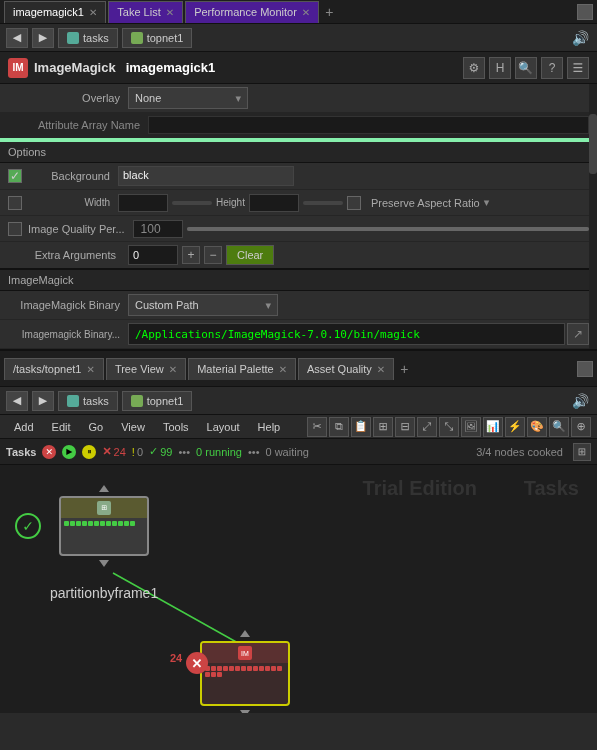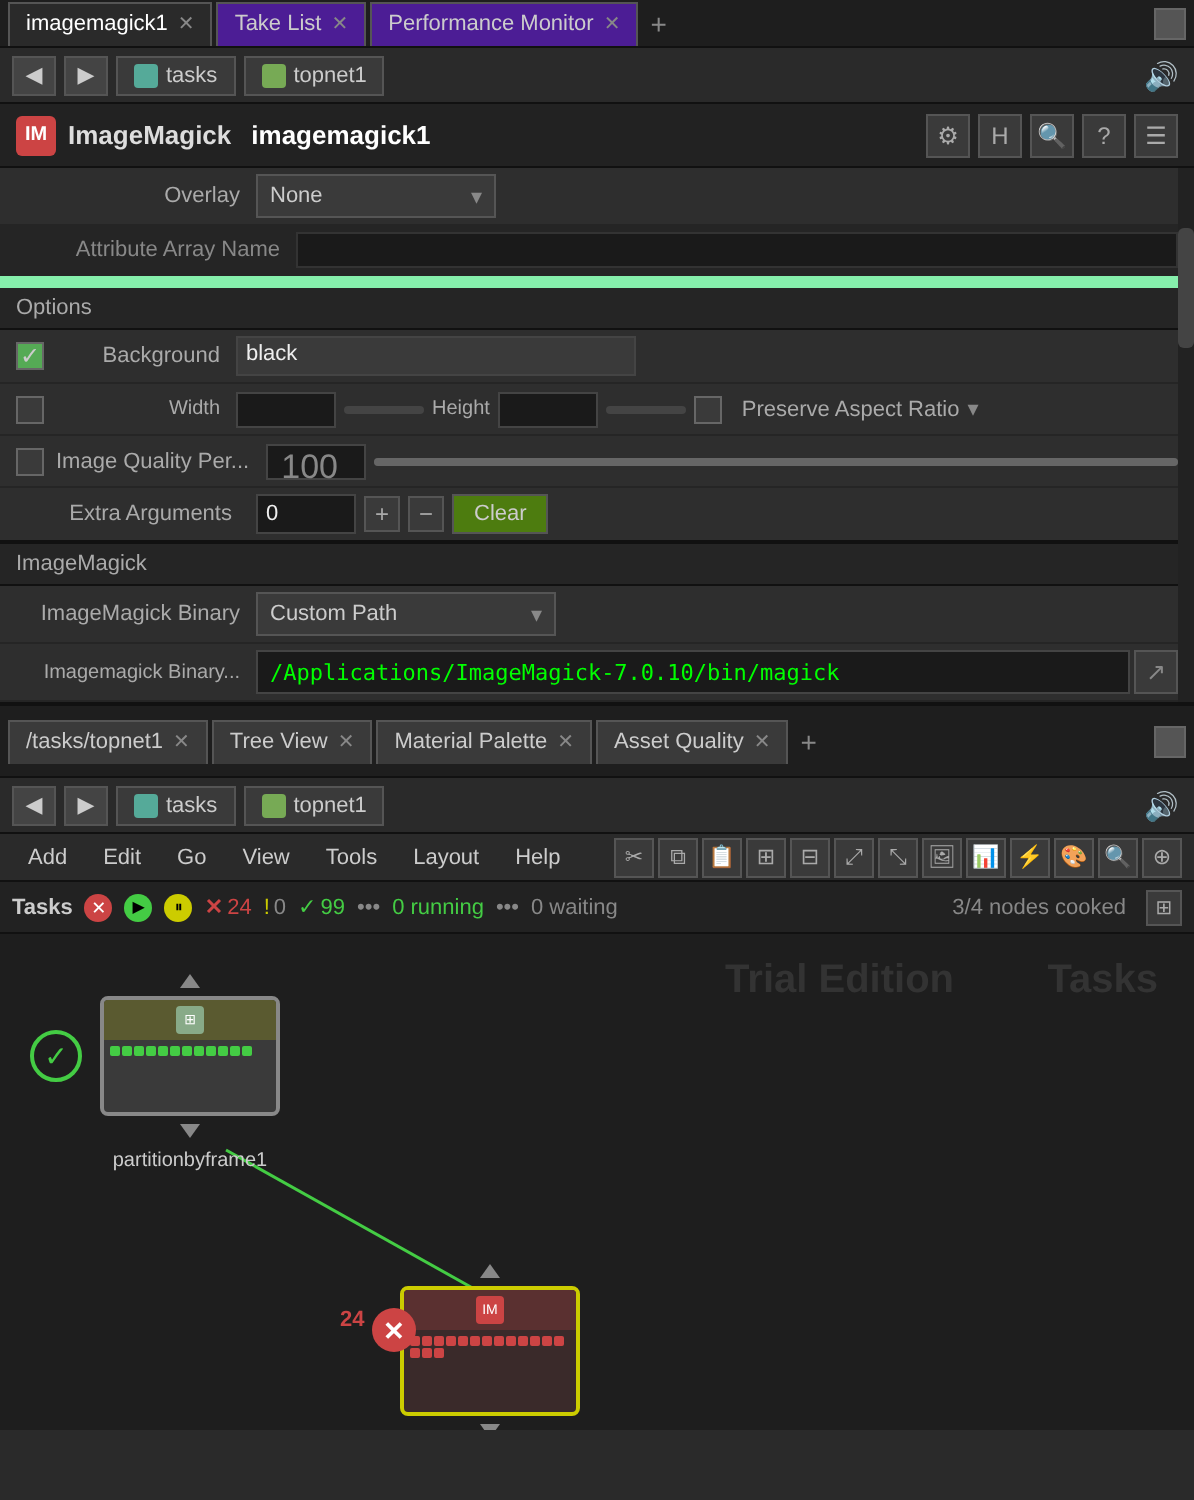--- a/index.html
+++ b/index.html
@@ -166,21 +166,21 @@
       cursor: pointer;
     }
 
     
     .section-header {
       background: #252525;
       padding: 4px 8px;
       font-size: 11px;
       color: #aaa;
       border-bottom: 1px solid #111;
-      border-top: 6px solid #86efac;
+      border-top: 4px solid #86efac;
     }
 
     
     .form-row {
       display: flex;
       align-items: center;
       padding: 3px 8px;
       min-height: 26px;
       border-bottom: 1px solid #252525;
     }
@@ -579,21 +579,21 @@
     <div style="flex:1; height:18px; background:#1a1a1a; border:1px solid #333;"></div>
   </div>
 
   <div class="section-header">
     <span>Options</span>
   </div>
 
   <div class="form-row">
     <div class="checkbox checked">✓</div>
     <span class="form-label" style="min-width:90px;">Background</span>
-    <div class="form-input" style="width:200px; background:#3a3a3a;">
+    <div class="form-input" style="width:176px; background:#3a3a3a;">
       <span>black</span>
     </div>
   </div>
 
   <div class="form-row">
     <div class="checkbox"></div>
     <span class="slider-label" style="min-width:90px; text-align:right; padding-right:8px; color:#aaa;">Width</span>
     <div style="display:flex; align-items:center; gap:4px; flex:1;">
       <div class="slider-input" style="width:50px; background:#1a1a1a; border:1px solid #444; height:18px;"></div>
       <div class="slider-track" style="width:40px; flex:none;">
@@ -608,21 +608,21 @@
       <span style="color:#aaa; font-size:11px;">Preserve Aspect Ratio</span>
       <span style="color:#888; font-size:11px;">▾</span>
     </div>
   </div>
 
   <div class="form-row">
     <div class="checkbox"></div>
     <span class="form-label" style="min-width:90px;">Image Quality Per...</span>
     <div style="display:flex; align-items:center; gap:4px; flex:1;">
       <div class="slider-input" style="width:50px; background:#1a1a1a; border:1px solid #444; height:18px;">
-        <span style="font-size:17px; color:#888; padding:16px 3px;text-align:right;">100</span>
+        <span style="font-size:12px; color:#888; padding:16px 3px;text-align:right;">100</span>
       </div>
       <div class="slider-track" style="flex:1;">
         <div class="slider-fill" style="width:100%;"></div>
       </div>
     </div>
   </div>
 
   <div class="extra-args-row">
     <span class="form-label" style="min-width:116px;">Extra Arguments</span>
     <input type="text" class="num-input" value="0" style="background: rgb(26, 26, 26); border: 1px solid rgb(68, 68, 68); color: rgb(238, 238, 238); width: 50px; height: 20px; font-size: 11px; padding: 1px 4px;">
@@ -783,21 +783,21 @@
         <div style="width:5px;height:5px;background:#4c4;border-radius:1px;"></div>
         <div style="width:5px;height:5px;background:#4c4;border-radius:1px;"></div>
         <div style="width:5px;height:5px;background:#4c4;border-radius:1px;"></div>
         <div style="width:5px;height:5px;background:#4c4;border-radius:1px;"></div>
         <div style="width:5px;height:5px;background:#4c4;border-radius:1px;"></div>
       </div>
     </div>
 
     <div class="node-triangle-bottom"></div>
 
-    <span class="node-label" style="font-size:10px; color:#ccc; margin-top:2px;">partitionbyframe1</span>
+    <span class="node-label" style="font-size:14px; color:#ccc; margin-top:14px;">partitionbyframe1</span>
   </div>
 
   <div class="node" style="position:absolute; left:200px; top:165px; align-items:center;">
 
     <span style="position:absolute; left:-30px; top:22px; color:#c44; font-size:11px; font-weight:bold;">24</span>
 
     <div style="position:absolute; left:-14px; top:22px; width:22px; height:22px; border-radius:50%; background:#c44; display:flex; align-items:center; justify-content:center; color:white; font-size:13px; font-weight:bold; z-index:2;">✕</div>
 
     <div class="node-triangle-top"></div>
 

